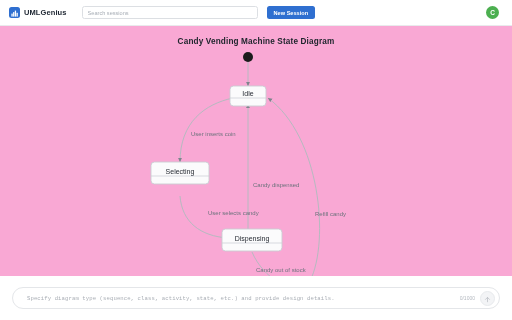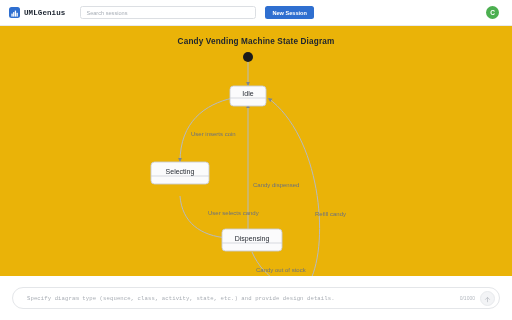--- a/index.html
+++ b/index.html
@@ -29,21 +29,20 @@
     display: flex;
     align-items: center;
     padding: 0 9px;
     box-sizing: border-box;
   }
   .brand {
     display: flex;
     align-items: center;
     gap: 4px;
     margin-right: 15px;
-    font-family: Liberation Mono, monospace;
   }
   .logo-tile {
     width: 11px;
     height: 11px;
     border-radius: 2.5px;
     background: #2f6fd0;
     display: flex;
     align-items: flex-end;
     justify-content: center;
     padding-bottom: 1.5px;
@@ -97,21 +96,21 @@
     display: flex;
     align-items: center;
     justify-content: center;
     margin-right: 4px;
   }
 
   
   #canvas-area {
     flex: 1;
     position: relative;
-    background: #eab308;
+    background: #f9a8d4;
     overflow: hidden;
   }
   #diagram-title {
     position: absolute;
     top: 11px;
     left: 0;
     width: 100%;
     text-align: center;
     font-size: 8.2px;
     font-weight: bold;

